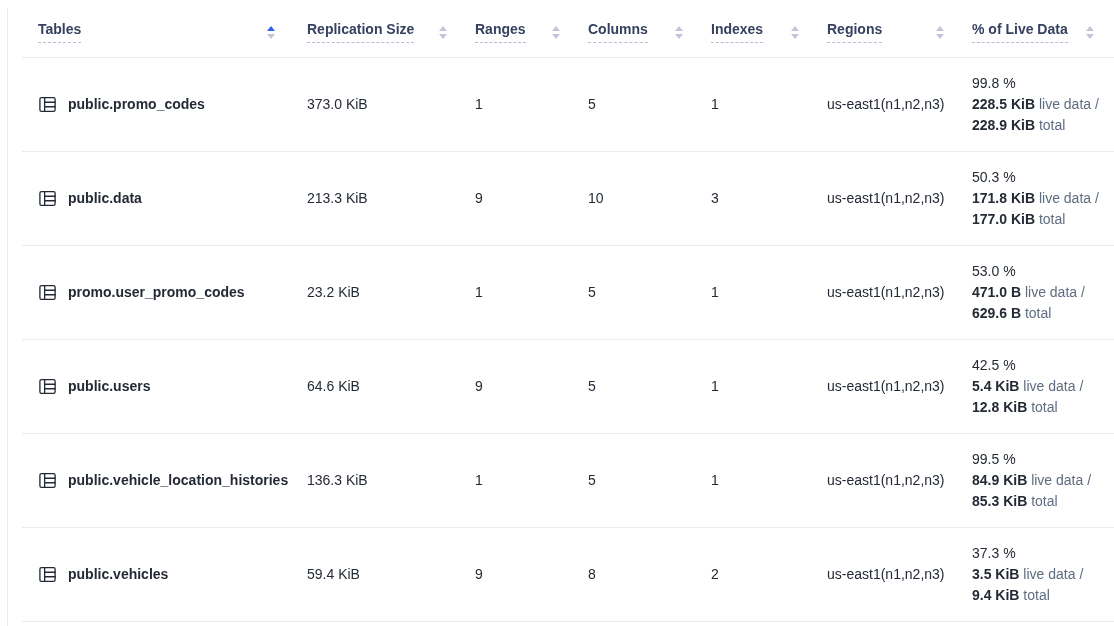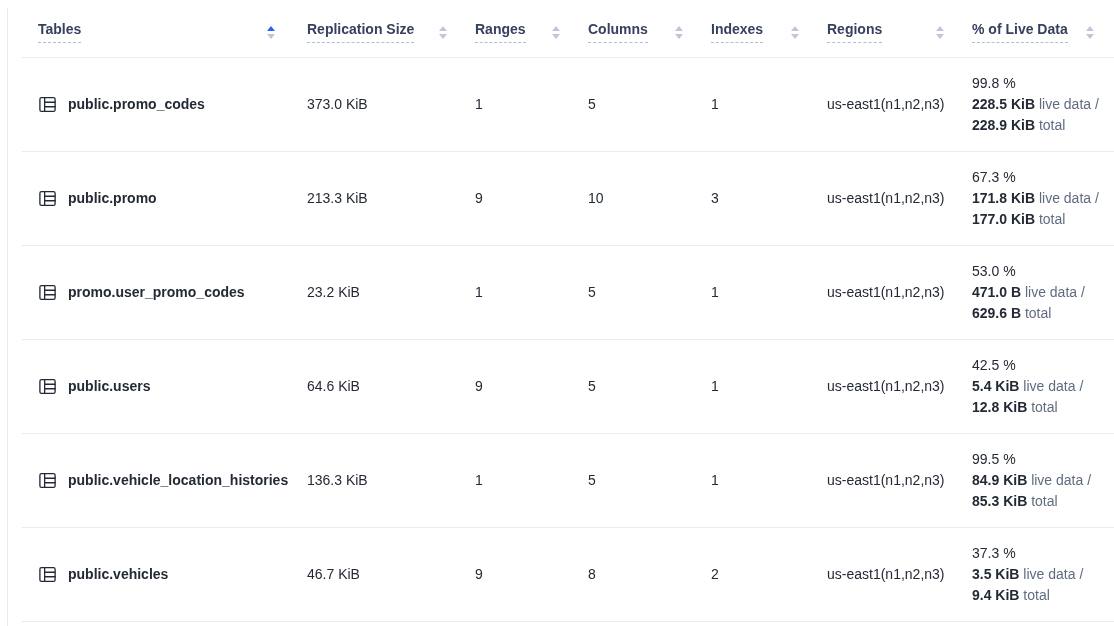--- a/index.html
+++ b/index.html
@@ -150,30 +150,30 @@
     <td>
       <span class="name-cell">
         <span class="tbl-icon">
           <svg viewBox="0 0 20 20" width="19" height="19" fill="none" stroke="#242a35" stroke-width="1.4" stroke-linecap="round">
             <rect x="2" y="2.8" width="16" height="14.4" rx="1.6"></rect>
             <line x1="7" y1="2.8" x2="7" y2="17.2"></line>
             <line x1="7" y1="7.6" x2="18" y2="7.6"></line>
             <line x1="7" y1="12.4" x2="18" y2="12.4"></line>
           </svg>
         </span>
-        <a class="tbl-name">public.promo</a>
+        <a class="tbl-name">public.data</a>
       </span>
     </td>
     <td class="size">213.3 KiB</td>
     <td class="num">9</td>
     <td class="num">10</td>
     <td class="num">3</td>
     <td class="regions">us-east1(n1,n2,n3)</td>
     <td class="live-cell">
-      <div>67.3 %</div>
+      <div>50.3 %</div>
       <div><span class="b">171.8 KiB</span><span class="sub"> live data /</span></div>
       <div><span class="b">177.0 KiB</span><span class="sub"> total</span></div>
     </td>
   </tr>
 
   <tr class="row">
     <td>
       <span class="name-cell">
         <span class="tbl-icon">
           <svg viewBox="0 0 20 20" width="19" height="19" fill="none" stroke="#242a35" stroke-width="1.4" stroke-linecap="round">
@@ -257,21 +257,21 @@
           <svg viewBox="0 0 20 20" width="19" height="19" fill="none" stroke="#242a35" stroke-width="1.4" stroke-linecap="round">
             <rect x="2" y="2.8" width="16" height="14.4" rx="1.6"></rect>
             <line x1="7" y1="2.8" x2="7" y2="17.2"></line>
             <line x1="7" y1="7.6" x2="18" y2="7.6"></line>
             <line x1="7" y1="12.4" x2="18" y2="12.4"></line>
           </svg>
         </span>
         <a class="tbl-name">public.vehicles</a>
       </span>
     </td>
-    <td class="size">46.7 KiB</td>
+    <td class="size">59.4 KiB</td>
     <td class="num">9</td>
     <td class="num">8</td>
     <td class="num">2</td>
     <td class="regions">us-east1(n1,n2,n3)</td>
     <td class="live-cell">
       <div>37.3 %</div>
       <div><span class="b">3.5 KiB</span><span class="sub"> live data /</span></div>
       <div><span class="b">9.4 KiB</span><span class="sub"> total</span></div>
     </td>
   </tr>

